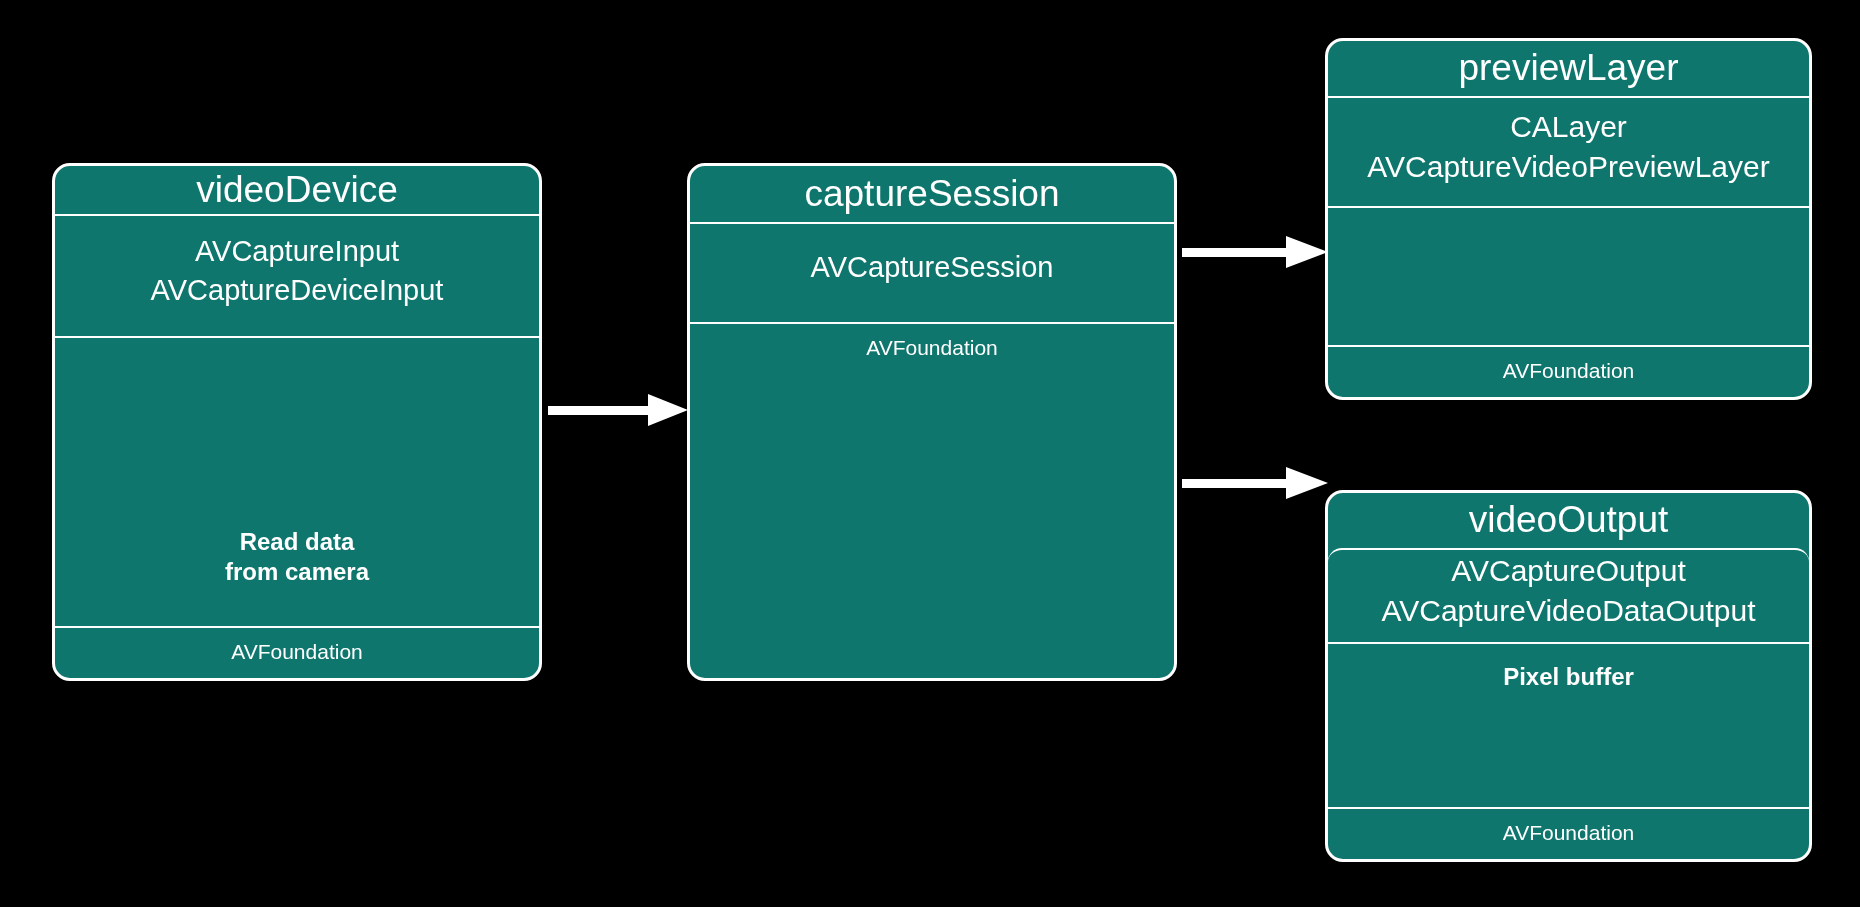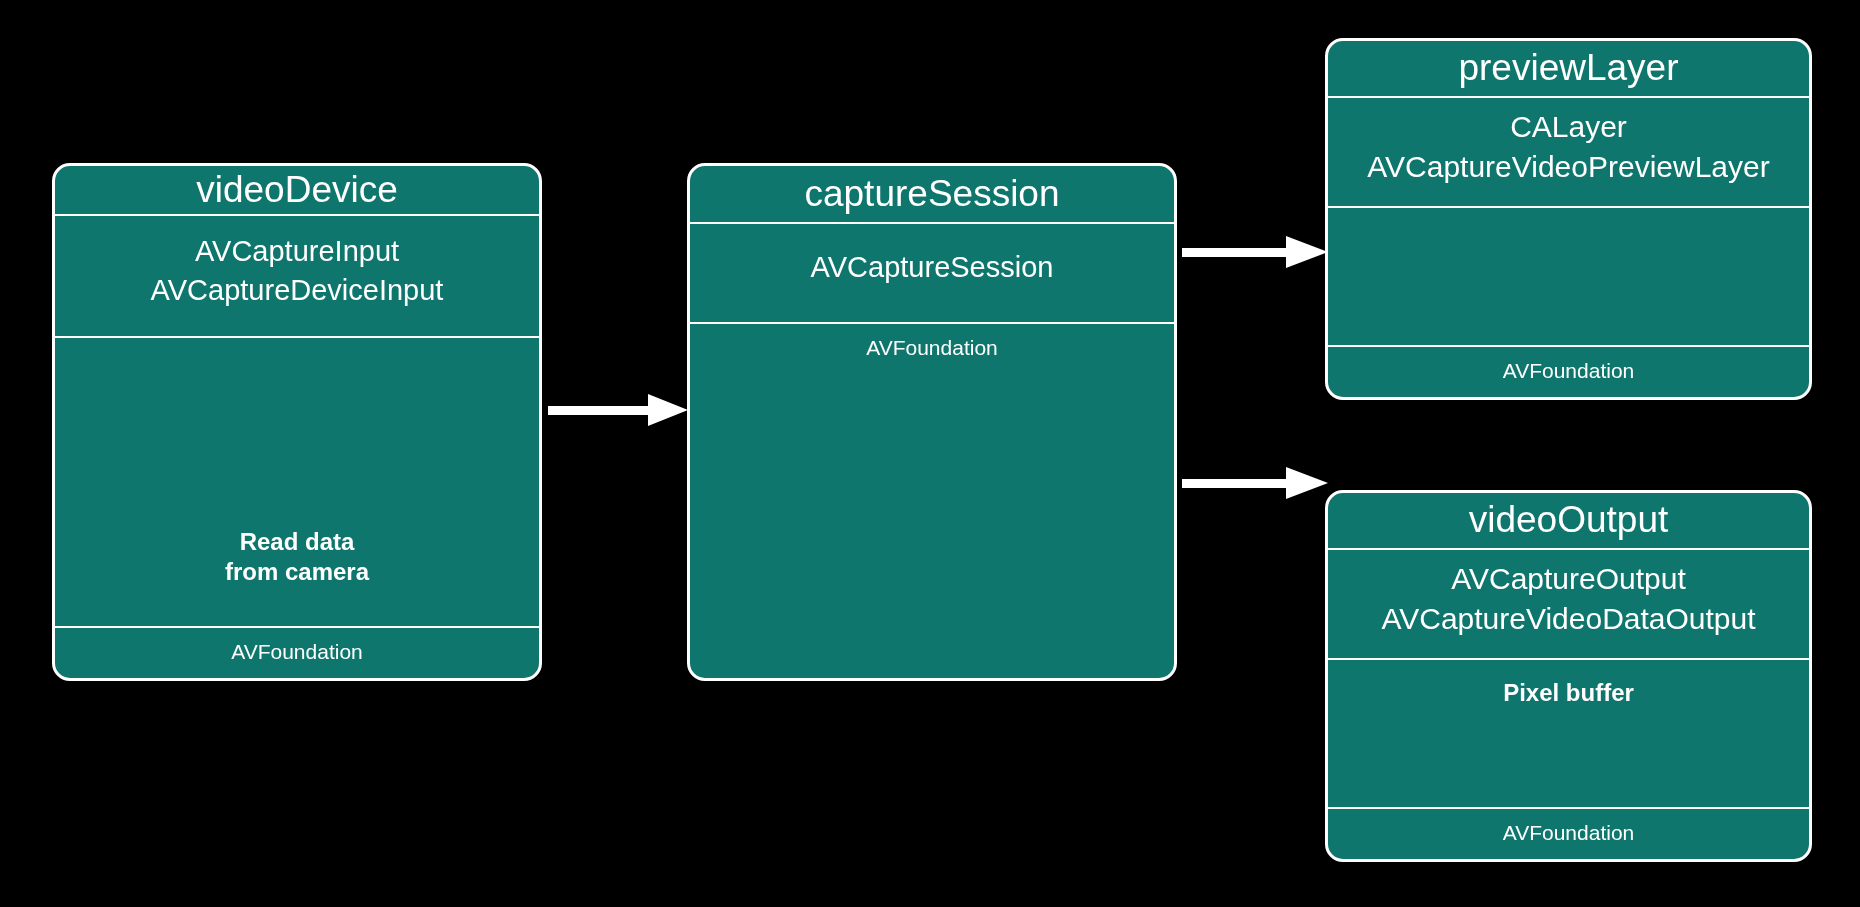--- a/index.html
+++ b/index.html
@@ -111,21 +111,21 @@
 
   #node-captureSession .title     { height: 56px; }
   #node-captureSession .types     { height: 100px; }
   #node-captureSession .footer    { height: 52px; }
 
   #node-previewLayer .title       { height: 55px; }
   #node-previewLayer .types       { height: 110px; }
   #node-previewLayer .footer      { height: 52px; }
 
   #node-videoOutput .title        { height: 55px; }
-  #node-videoOutput .types        { height: 110px; }
+  #node-videoOutput .types        { height: 94px; border-radius: 14px; }
   #node-videoOutput .footer       { height: 52px; }
 
   #node-previewLayer .types .tline,
   #node-videoOutput  .types .tline { font-size: 30px; }
 
   
   .arrow {
     position: absolute;
     height: 40px;
     display: block;

